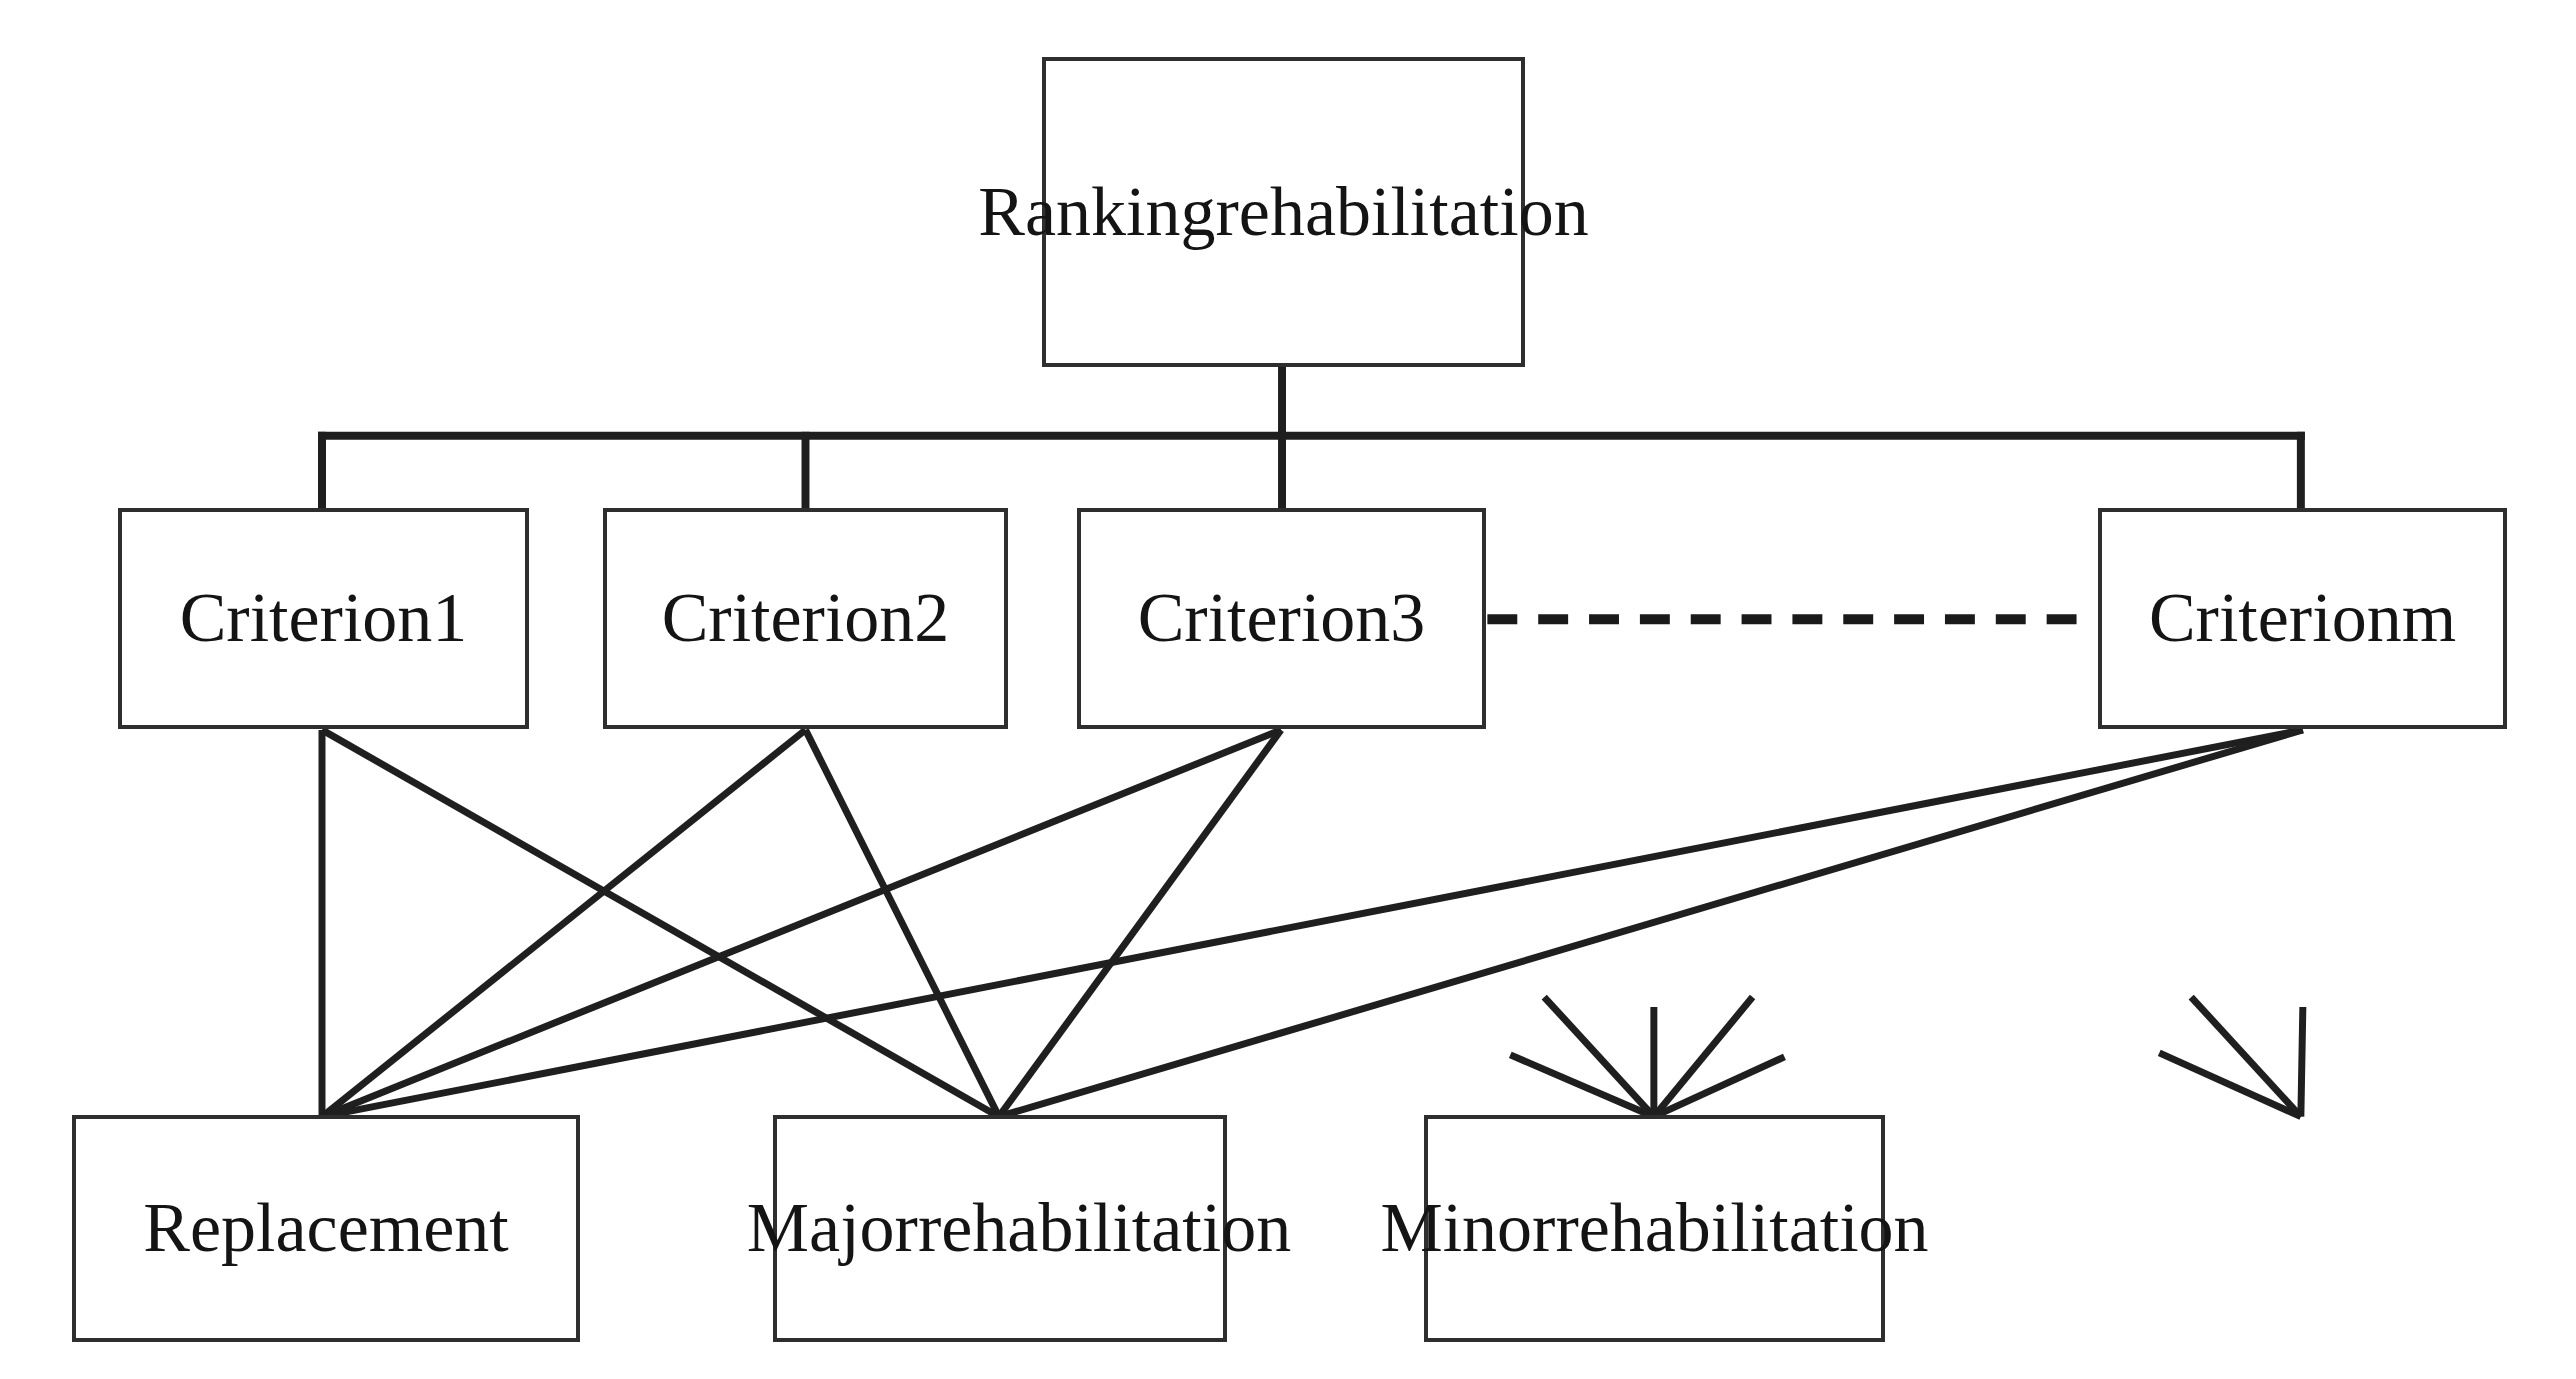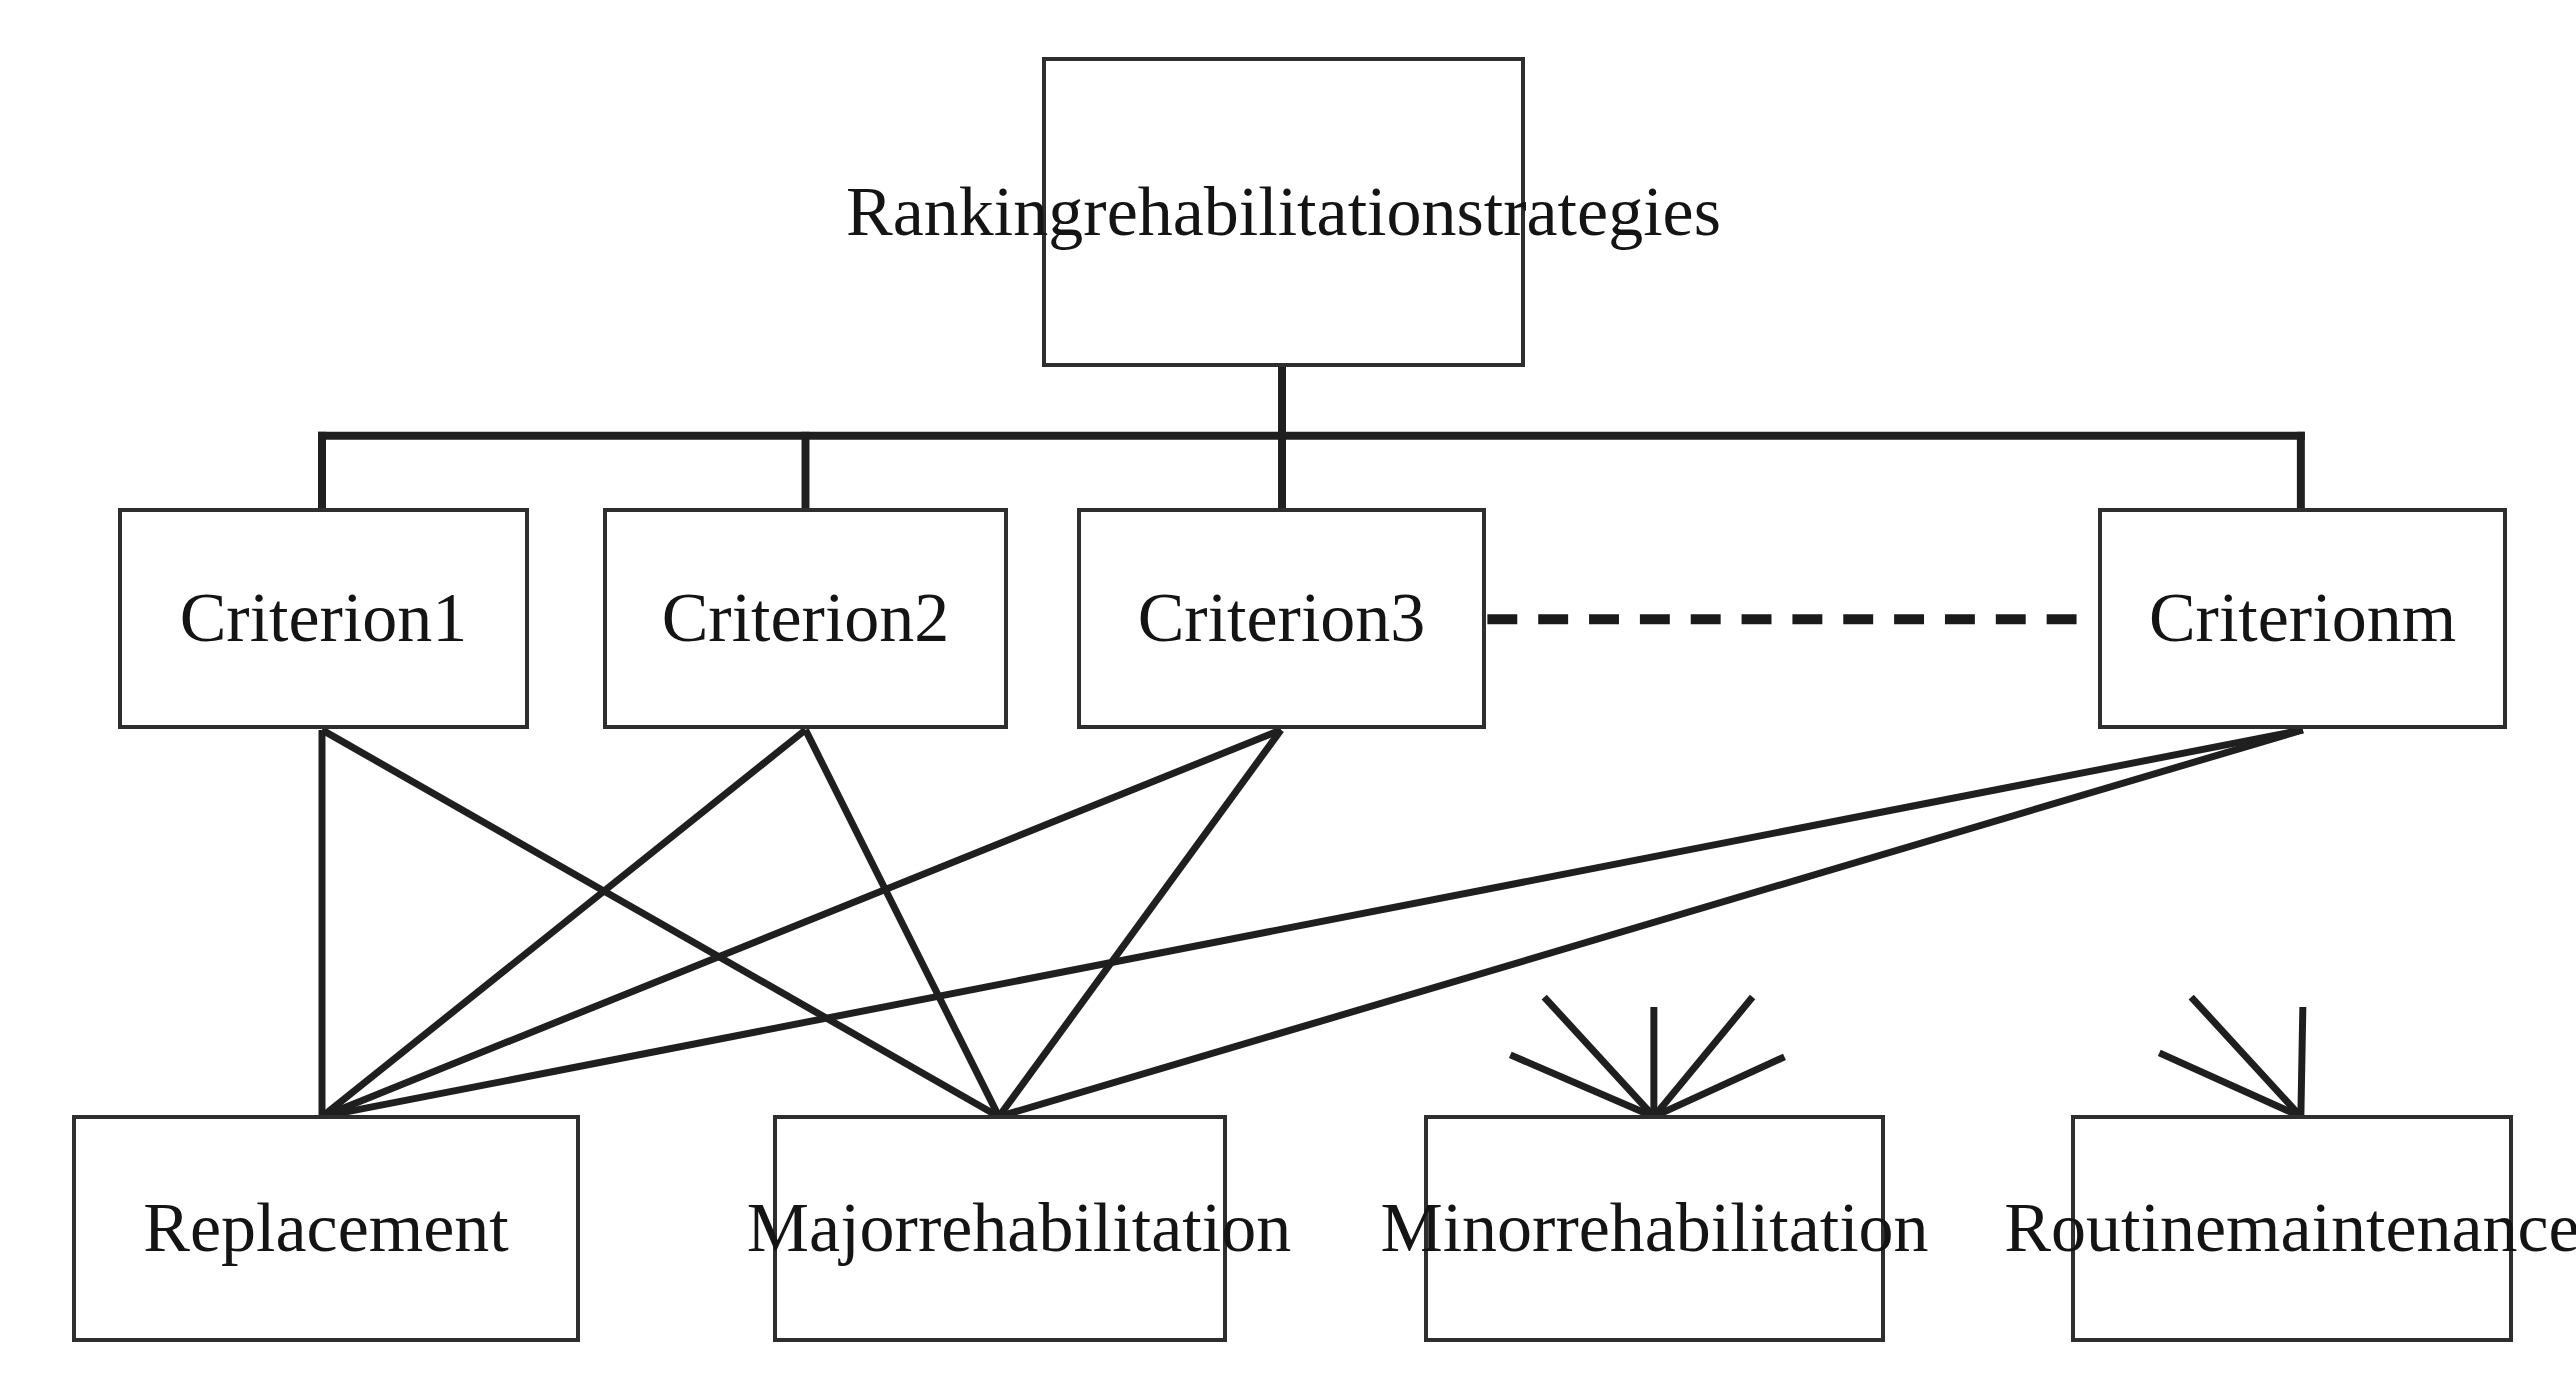--- a/index.html
+++ b/index.html
@@ -84,21 +84,20 @@
     <line class="edge" x1="1659" y1="1120" x2="1790" y2="1060"></line>
 
     <line class="edge" x1="2308" y1="1120" x2="2310" y2="1010"></line>
     <line class="edge" x1="2308" y1="1120" x2="2198" y2="1000"></line>
     <line class="edge" x1="2308" y1="1120" x2="2166" y2="1056"></line>
   </svg>
 
   <div class="node goal">
     <span>Ranking</span>
     <span>rehabilitation</span>
-    <span>strategies</span>
   </div>
 
   <div class="node crit1">
     <span>Criterion</span>
     <span>1</span>
   </div>
   <div class="node crit2">
     <span>Criterion</span>
     <span>2</span>
   </div>
@@ -115,19 +114,15 @@
     <span>Replacement</span>
   </div>
   <div class="node major">
     <span>Major</span>
     <span>rehabilitation</span>
   </div>
   <div class="node minor">
     <span>Minor</span>
     <span>rehabilitation</span>
   </div>
-  <div class="node routine">
-    <span>Routine</span>
-    <span>maintenance</span>
-  </div>
 
 </div>
 
 
 </body></html>

